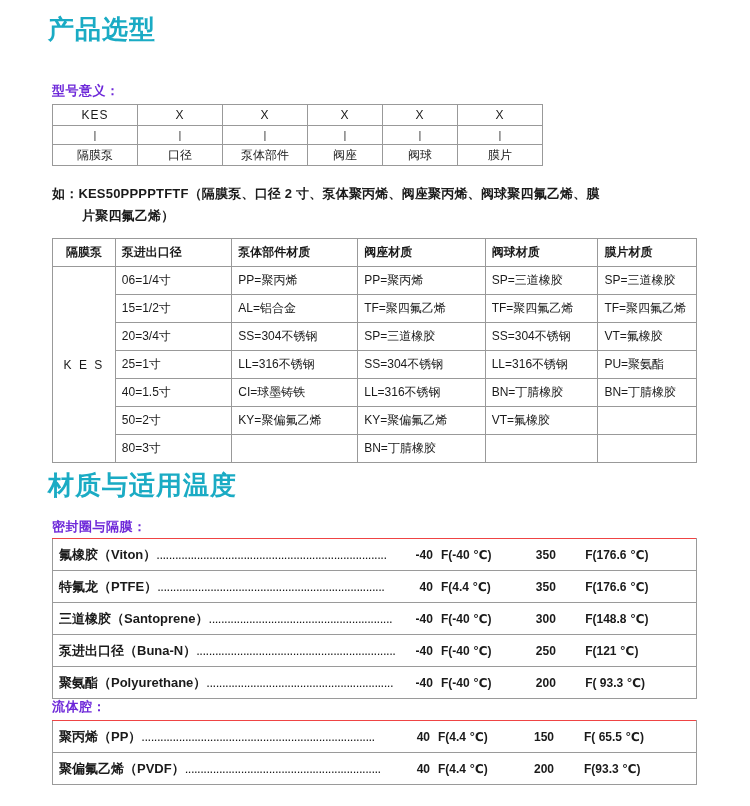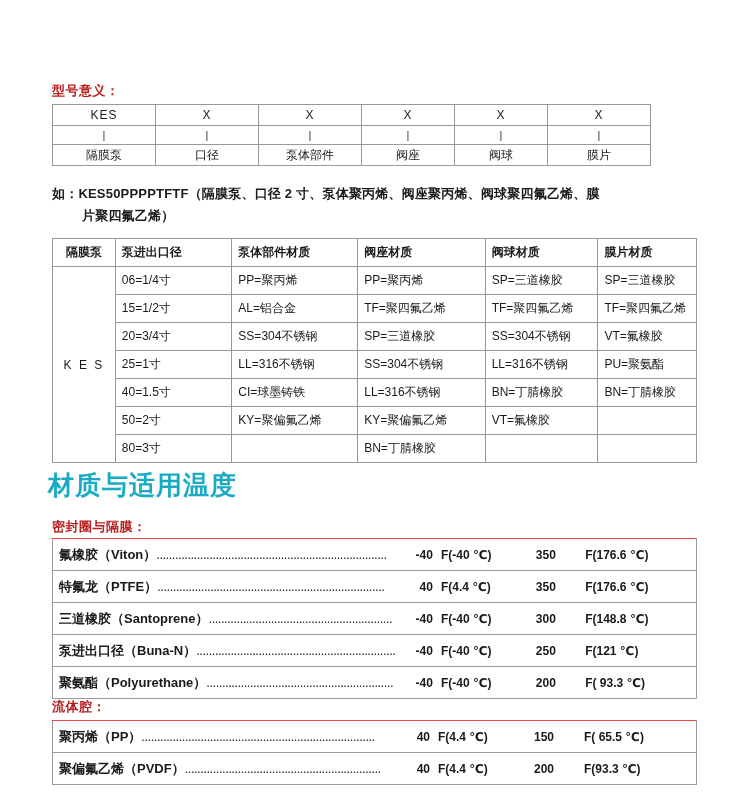--- a/index.html
+++ b/index.html
@@ -27,40 +27,40 @@
     font-size: 26px;
     font-weight: bold;
     letter-spacing: 1px;
   }
   #title-1 { position: absolute; left: 48px; top: 12px; }
   #title-2 { position: absolute; left: 48px; top: 468px; }
 
   .sub-label {
     font-size: 13px;
     font-weight: bold;
-    color: #b91c1c;
+    color: #6d28d9;
     letter-spacing: 0.5px;
   }
   #sub-model { position: absolute; left: 52px; top: 82px; }
   #sub-seal  { position: absolute; left: 52px; top: 518px; }
   #sub-fluid { position: absolute; left: 52px; top: 698px; }
 
   
   #model-code-table {
     position: absolute;
     left: 52px;
     top: 104px;
     border-collapse: collapse;
     font-size: 12px;
   }
   #model-code-table td {
     border: 1px solid #999;
     text-align: center;
     height: 20px;
-    padding: 0 20px;
+    padding: 0 11px;
     white-space: nowrap;
   }
   #model-code-table tr.row-code td { font-size: 12px; letter-spacing: 1px; }
   #model-code-table tr.row-bar td { font-size: 11px; color: #333; height: 18px; }
   #model-code-table tr.row-name td { font-size: 12px; }
   .c0 { width: 62px; }
   .c1 { width: 62px; }
   .c2 { width: 62px; }
   .c3 { width: 52px; }
   .c4 { width: 52px; }
@@ -134,20 +134,21 @@
   .temp-table .t-f2  { width: 110px; text-align: left; font-weight: bold; font-size: 12px; }
 
   #seal-table  { left: 52px; top: 538px; }
   #fluid-table { left: 52px; top: 720px; }
 </style>
 </head>
 <body>
 
 <div class="page">
 
+  <div class="section-title" id="title-1">产品选型</div>
 
   <div class="sub-label" id="sub-model">型号意义：</div>
 
   <table id="model-code-table">
     <tbody>
       <tr class="row-code">
         <td class="c0">KES</td>
         <td class="c1">X</td>
         <td class="c2">X</td>
         <td class="c3">X</td>

